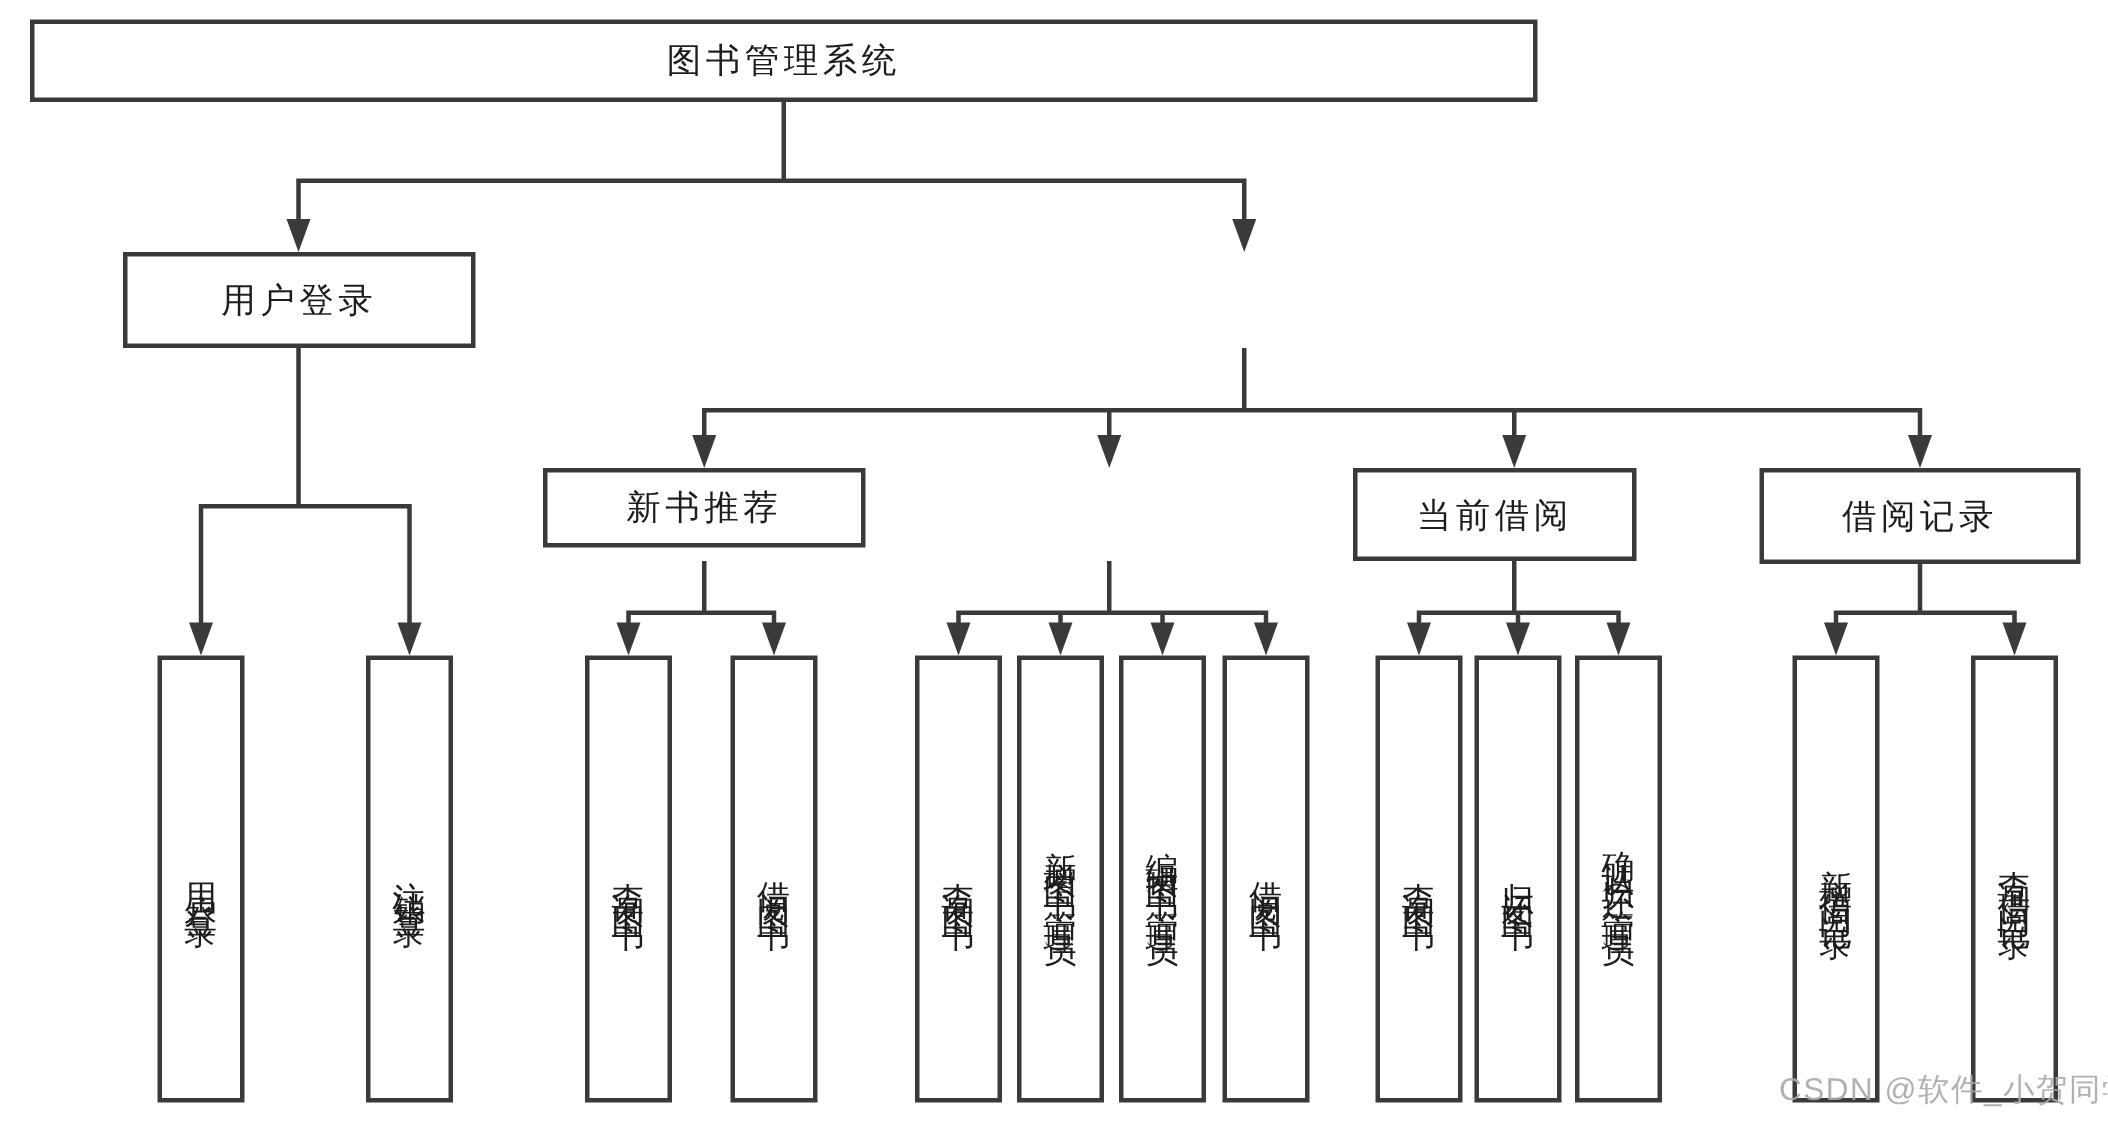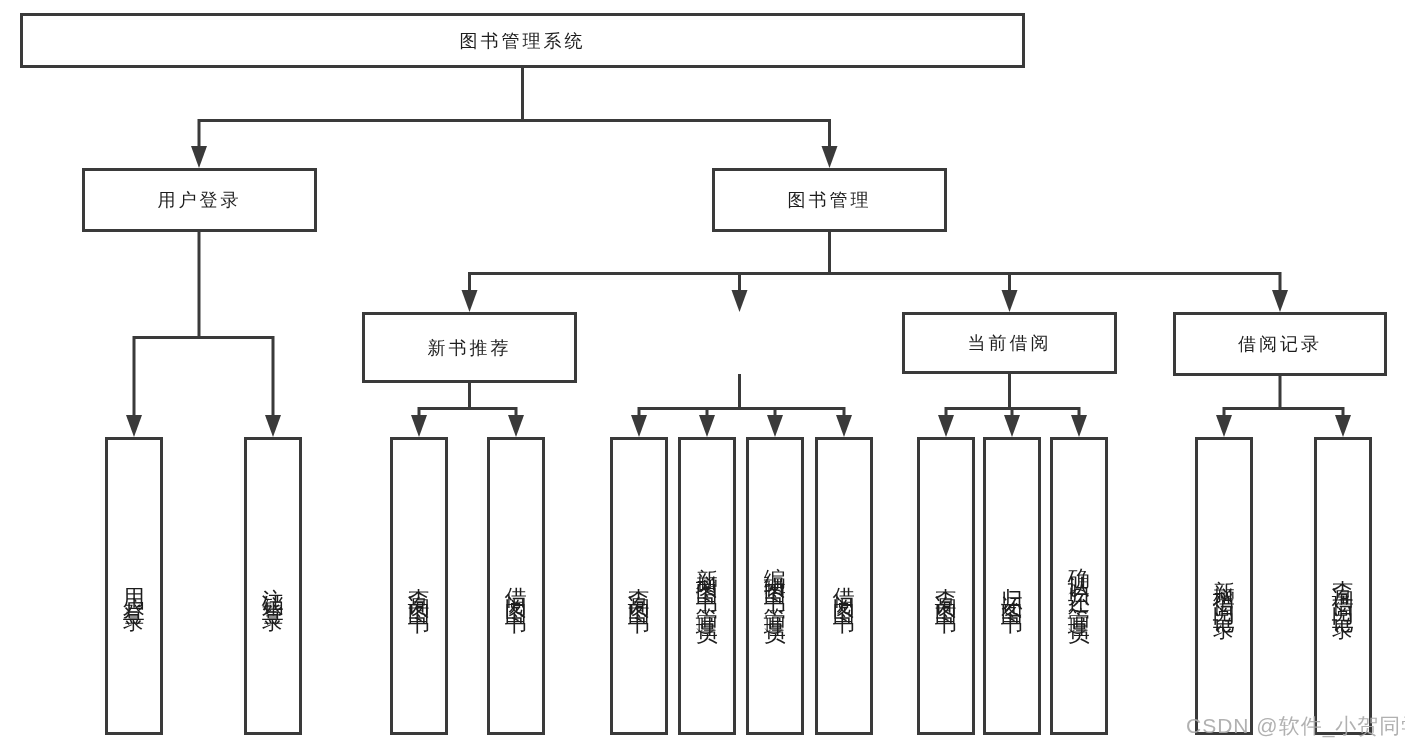--- a/index.html
+++ b/index.html
@@ -23,21 +23,21 @@
   #connectors polygon{fill:var(--line);stroke:none;}
   .box{
     position:absolute;
     box-sizing:border-box;
     border:3px solid var(--line);
     background:#ffffff;
     display:flex;align-items:center;justify-content:center;
     z-index:1;
   }
   .hbox span{
-    font-size:18px;letter-spacing:3px;white-space:nowrap;
+    font-size:23px;letter-spacing:3px;white-space:nowrap;
   }
   .vbox{top:437px;height:298px;width:58px;}
   .vbox span{
     writing-mode:vertical-lr;
     text-orientation:mixed;
     font-size:22px;
     letter-spacing:8px;
     line-height:1.15;
     white-space:nowrap;
   }
@@ -98,28 +98,25 @@
     <polygon points="1335,415 1351,415 1343,437"></polygon>
   </svg>
 
   <div class="box hbox" style="left:20px;top:13px;width:1005px;height:55px">
     <span>图书管理系统</span>
   </div>
 
   <div class="box hbox" style="left:82px;top:168px;width:235px;height:64px">
     <span>用户登录</span>
   </div>
-  <div class="box hbox" style="left:712px;top:168px;width:235px;height:64px">
-    <span>图书管理</span>
-  </div>
 
-  <div class="box hbox" style="left:362px;top:312px;width:215px;height:71px">
+  <div class="box hbox" style="left:362px;top:312px;width:215px;height:53px">
     <span>新书推荐</span>
   </div>
-  <div class="box hbox" style="left:902px;top:312px;width:215px;height:62px">
+  <div class="box hbox" style="left:902px;top:312px;width:189px;height:62px">
     <span>当前借阅</span>
   </div>
   <div class="box hbox" style="left:1173px;top:312px;width:214px;height:64px">
     <span>借阅记录</span>
   </div>
 
   <div class="box vbox" style="left:105px">
     <span>用户登录</span>
   </div>
   <div class="box vbox" style="left:244px">

